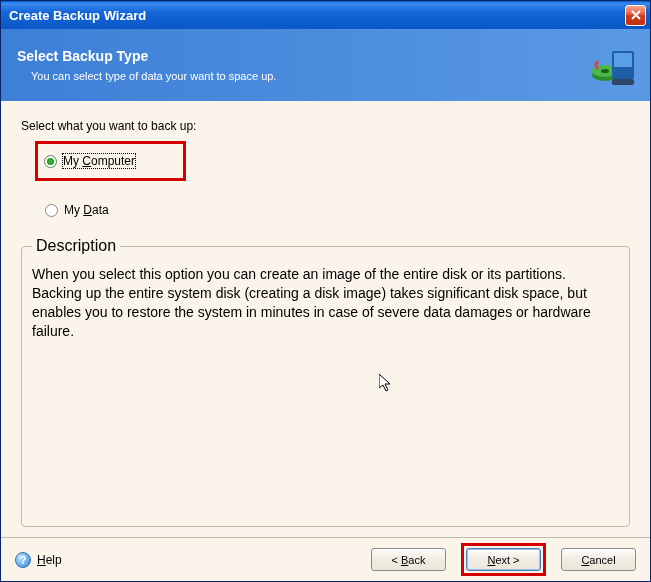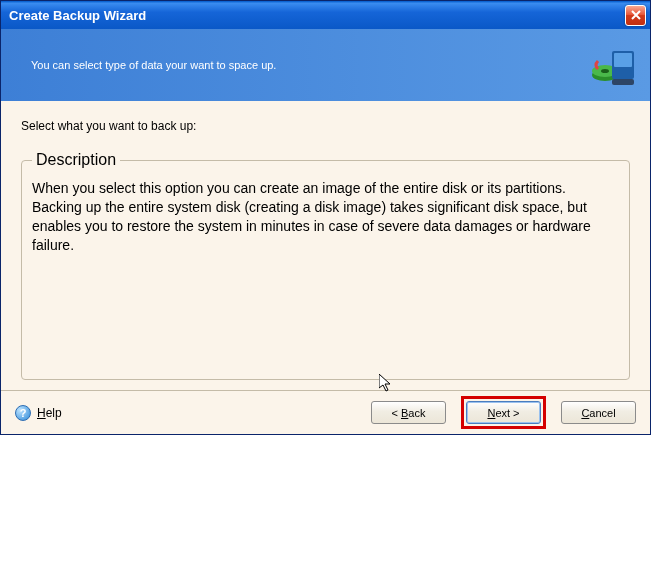--- a/index.html
+++ b/index.html
@@ -1,18 +1,18 @@
 <!DOCTYPE html>
 <html><head>
 <meta charset="utf-8">
 <style>
 * { margin: 0; padding: 0; box-sizing: border-box; font-family: Tahoma, Arial, sans-serif; }
 body { background: #fff; }
 
-.window { width: 651px; height: 435px; border: 1px solid #0a246a; background: #fff; display: flex; flex-direction: column; }
+.window { width: 651px; height: 582px; border: 1px solid #0a246a; background: #fff; display: flex; flex-direction: column; }
 
 .titlebar { background: linear-gradient(to bottom, #0058c9 0%, #3a8cf0 8%, #1565d8 40%, #0a58c7 100%); height: 28px; display: flex; align-items: center; padding: 0 4px 0 8px; }
 .titlebar-text { color: #fff; font-size: 13px; font-weight: bold; flex: 1; }
 .close-btn { width: 21px; height: 21px; background: linear-gradient(to bottom, #f8a891 0%, #e7573a 45%, #d13a1b 50%, #c22f11 100%); border: 1px solid #fff; border-radius: 3px; color: #fff; font-size: 13px; font-weight: bold; display: flex; align-items: center; justify-content: center; cursor: pointer; box-shadow: 0 0 2px rgba(0,0,0,0.4); }
 
 .header { background: linear-gradient(to right, #3d7fd6 0%, #5a9ae4 100%); height: 72px; display: flex; align-items: center; padding: 10px 8px 10px 16px; }
 .header-text { flex: 1; color: #fff; }
 .header-title { font-size: 14px; font-weight: bold; margin-bottom: 6px; }
 .header-sub { font-size: 11px; padding-left: 14px; }
 .header-icon { width: 48px; height: 48px; margin-right: 4px; }
@@ -54,36 +54,49 @@
     <span class="titlebar-text">Create Backup Wizard</span>
     <div class="close-btn">
       <svg width="10" height="10" viewBox="0 0 10 10">
           <path d="M1 1 L9 9 M9 1 L1 9" stroke="#fff" stroke-width="2"></path>
         </svg>
     </div>
   </div>
 
   <div class="header">
     <div class="header-text">
+      <div class="header-title">Select Backup Type</div>
       <div class="header-sub">You can select type of data your want to space up.</div>
     </div>
     <svg class="header-icon" viewBox="0 0 48 48">
       <ellipse cx="15" cy="34" rx="13" ry="6" fill="#2a8f2a"></ellipse>
       <ellipse cx="15" cy="30" rx="13" ry="6" fill="#4ab84a"></ellipse>
       <ellipse cx="15" cy="30" rx="4" ry="2" fill="#1a5f1a"></ellipse>
       <rect x="22" y="10" width="22" height="28" rx="2" fill="#1e5fa8"></rect>
       <rect x="24" y="12" width="18" height="14" rx="1" fill="#5aa0e6"></rect>
       <rect x="22" y="38" width="22" height="6" rx="2" fill="#2d4566"></rect>
       <path d="M8 20 Q4 24 8 28" stroke="#d44" stroke-width="3" fill="none"></path>
     </svg>
   </div>
 
   <div class="content" style="position:relative;">
     <div class="prompt">Select what you want to back up:</div>
 
+    <div class="option-group">
+      <div class="option-highlight">
+        <label class="option">
+          <input type="radio" name="bt" checked="" style="">
+          <span class="option-label focused"><span>My </span><u>C</u><span>omputer</span></span>
+        </label>
+      </div>
+      <label class="option option2" style="margin-top:10px;">
+        <input type="radio" name="bt" style="">
+        <span class="option-label"><span>My </span><u>D</u><span>ata</span></span>
+      </label>
+    </div>
 
     <fieldset>
       <legend>Description</legend>
       <div class="desc-text">When you select this option you can create an image of the entire disk or its partitions. Backing up the entire system disk (creating a disk image) takes significant disk space, but enables you to restore the system in minutes in case of severe data damages or hardware failure.</div>
     </fieldset>
 
     <svg class="cursor" width="16" height="20" viewBox="0 0 16 20">
       <path d="M0 0 L0 14 L4 11 L7 17 L9 16 L6 10 L11 10 Z" fill="#fff" stroke="#000" stroke-width="1"></path>
     </svg>
   </div>

